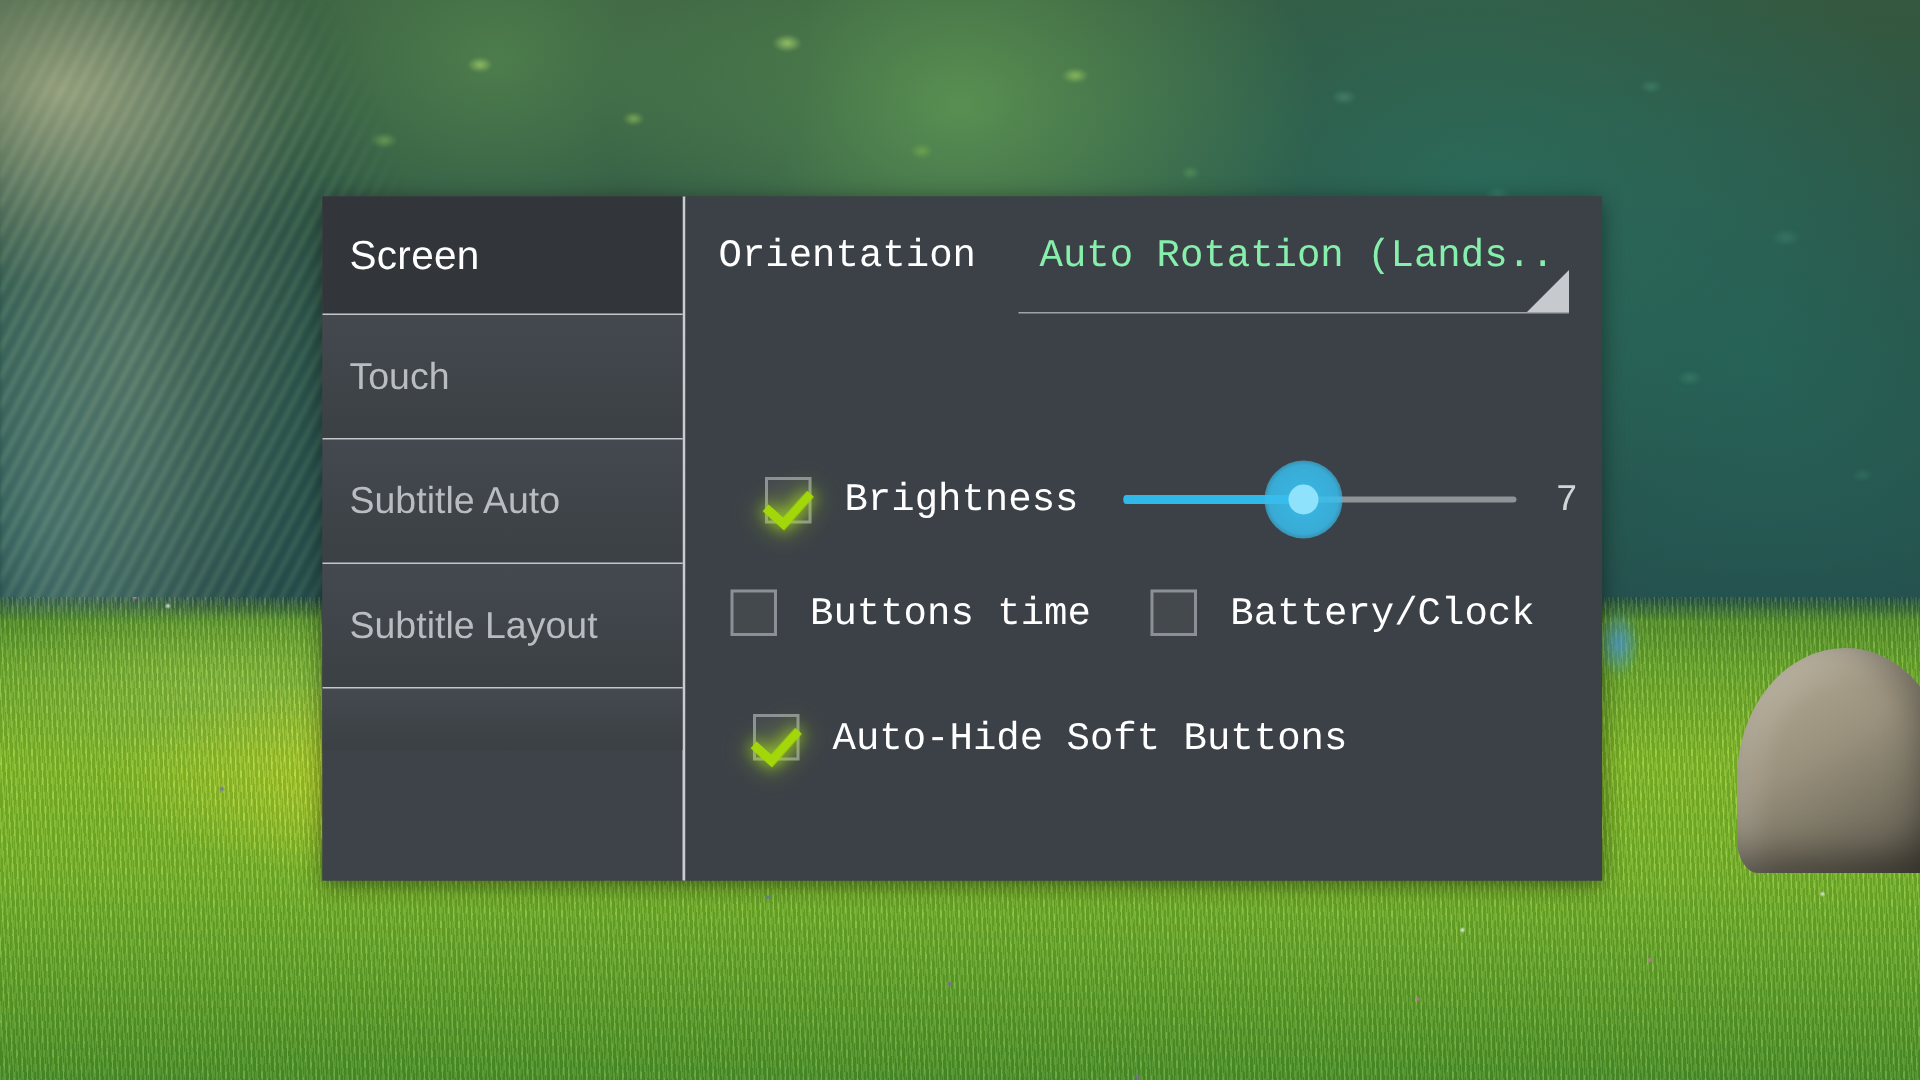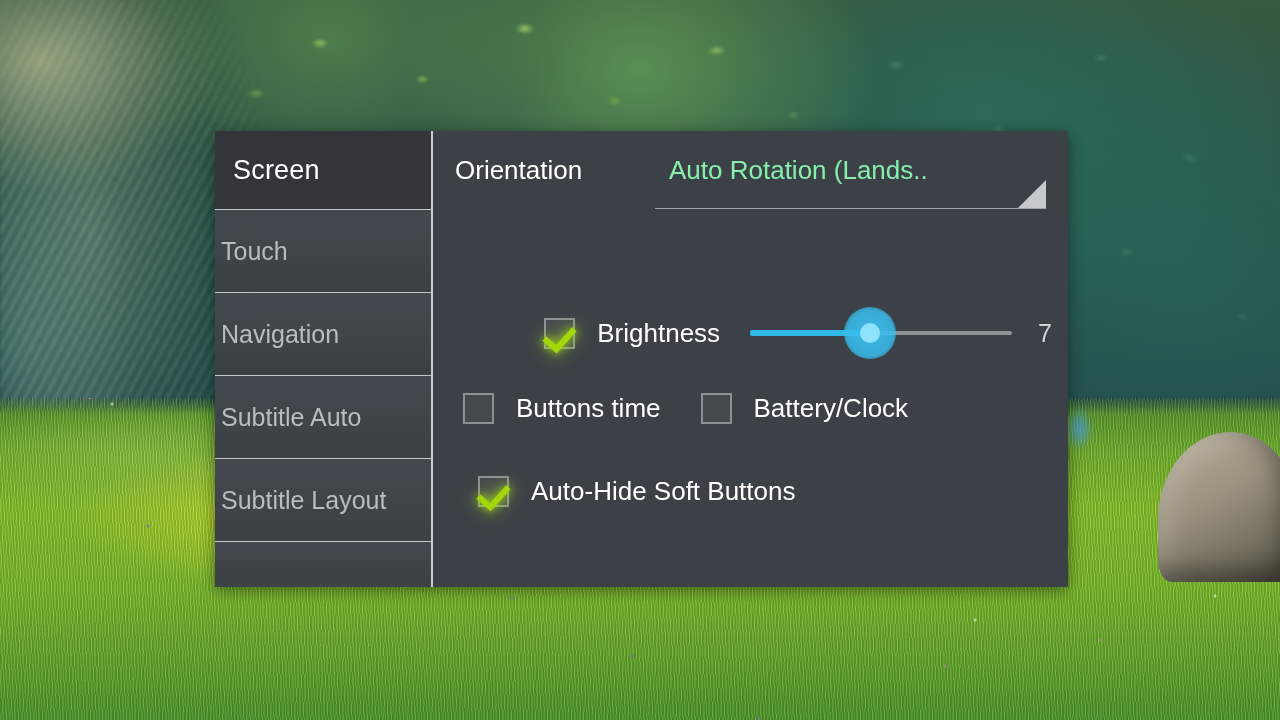--- a/index.html
+++ b/index.html
@@ -137,21 +137,21 @@
     position: absolute;
     left: 215px; top: 131px;
     width: 853px; height: 456px;
     background: #3c4147;
     display: flex;
     box-shadow: 0 3px 14px rgba(0,0,0,.45);
   }
 
   
   #sidebar {
-    width: 218px;
+    width: 242px;
     border-right: 2px solid #c9ccd0;
     display: flex;
     flex-direction: column;
     background: #3e4349;
   }
 
   .side-head {
     height: 78px;
     flex: none;
     display: flex;
@@ -161,34 +161,35 @@
     color: #ffffff;
     font-size: 27px;
     letter-spacing: .2px;
   }
 
   .side-item {
     height: 83px;
     flex: none;
     display: flex;
     align-items: center;
-    padding-left: 6px;
+    padding-left: 18px;
     color: #b9bcc1;
     font-size: 25px;
     border-top: 1.5px solid #c3c6ca;
     background: linear-gradient(180deg, #44494f 0%, #3b4045 100%);
   }
   .side-item.blank { height: 42px; }
 
   
   #content {
     flex: 1;
     position: relative;
     background: #3c4147;
     padding: 16px;
+    font-family: Liberation Mono, monospace;
   }
 
   .spin-row {
     position: absolute;
     left: 22px; right: 22px;
     height: 72px;
   }
   .spin-row.r1 { top: 16px; }
   .spin-row.r2 { top: 98px; }
 
@@ -324,23 +325,20 @@
   <div id="bg-rock" class="bg-layer" style="width:140px;height:150px;"></div>
 
   <div id="panel">
 
     <div id="sidebar">
       <div class="side-head">
         <span>Screen</span>
       </div>
       <div class="side-item">
         <span>Touch</span>
-      </div>
-      <div class="side-item">
-        <span>Navigation</span>
       </div>
       <div class="side-item">
         <span>Subtitle Auto</span>
       </div>
       <div class="side-item">
         <span>Subtitle Layout</span>
       </div>
       <div class="side-item blank"></div>
     </div>
 

